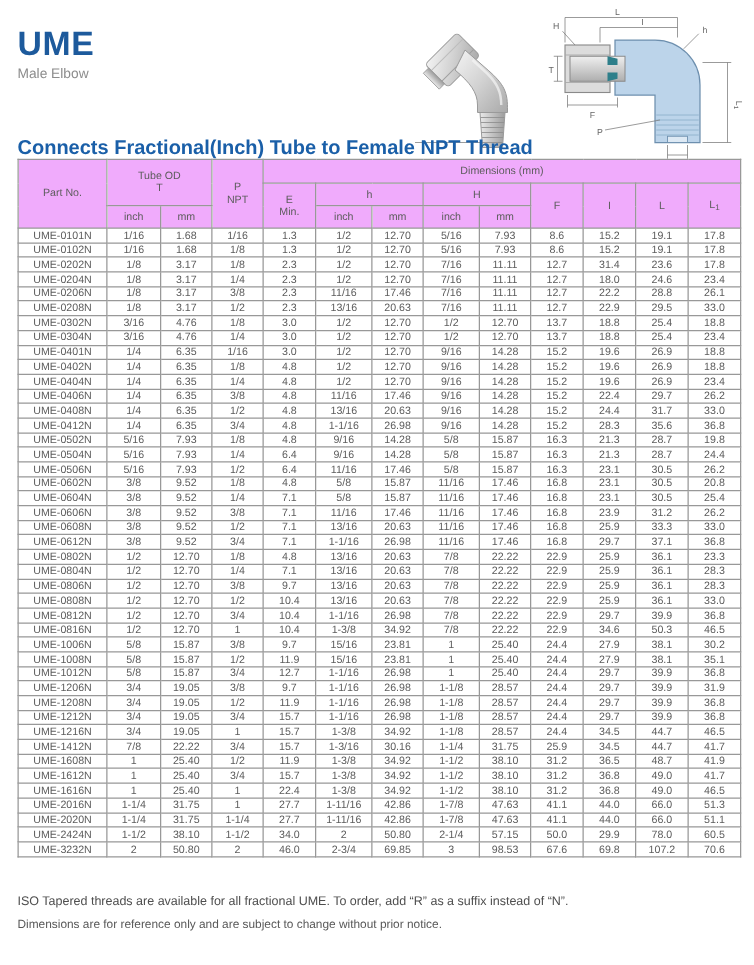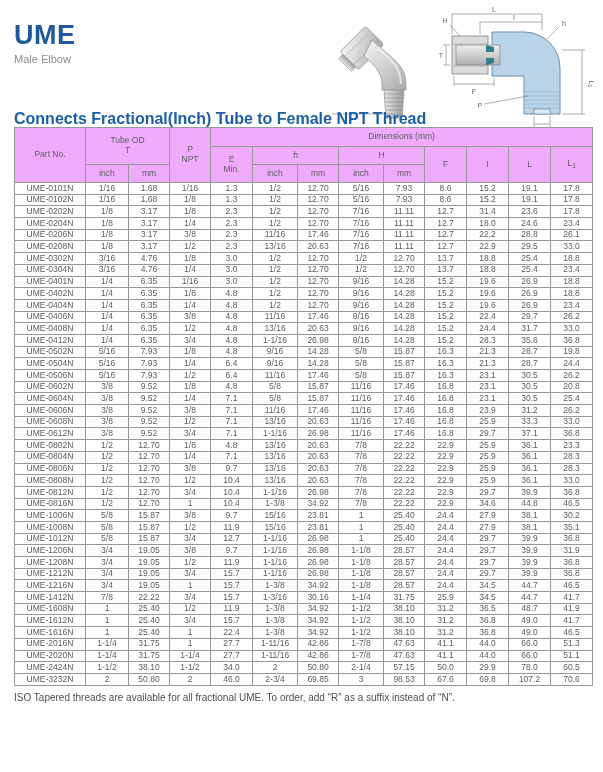--- a/index.html
+++ b/index.html
@@ -36,21 +36,21 @@
   table.spec thead tr.hrow-b th{height:17px;}
   table.spec thead tr.hrow-c th{height:17px;}
   table.spec tbody td{height:10.7px;}
   table.spec{border:1px solid #6f6f6f;}
   .hdr-2line div{line-height:1.15;}
   sub.hsub{font-size:6.5px;vertical-align:-2px;}
   .notes{
     position:absolute;left:14px;top:692px;width:575px;
     font-size:10px;color:#4e4e4e;line-height:1.25;
   }
-  .notes .note-first{margin-bottom:5px;}
+  .notes .note-first{margin-bottom:5px;margin-top:24px;}
   .notes .note-small{font-size:9.5px;color:#585858;}
   svg text{font-family:"Liberation Sans",sans-serif;}
 </style>
 </head>
 <body>
 
 <div class="page-title">UME</div>
 <div class="page-subtitle">Male Elbow</div>
 
 <svg class="product-photo" width="106" height="114" viewBox="0 0 106 114">
@@ -621,21 +621,21 @@
         <td>1/2</td>
         <td>12.70</td>
         <td>1</td>
         <td>10.4</td>
         <td>1-3/8</td>
         <td>34.92</td>
         <td>7/8</td>
         <td>22.22</td>
         <td>22.9</td>
         <td>34.6</td>
-        <td>44.8</td>
+        <td>50.3</td>
         <td>46.5</td>
       </tr>
       <tr>
         <td>UME-1006N</td>
         <td>5/8</td>
         <td>15.87</td>
         <td>3/8</td>
         <td>9.7</td>
         <td>15/16</td>
         <td>23.81</td>
@@ -854,13 +854,14 @@
         <td>67.6</td>
         <td>69.8</td>
         <td>107.2</td>
         <td>70.6</td>
       </tr>
     </tbody>
 </table>
 
 <div class="notes">
   <div class="note-first">ISO Tapered threads are available for all fractional UME. To order, add “R” as a suffix instead of “N”.</div>
+  <div class="note-small">Dimensions are for reference only and are subject to change without prior notice.</div>
 </div>
 
 </body></html>

